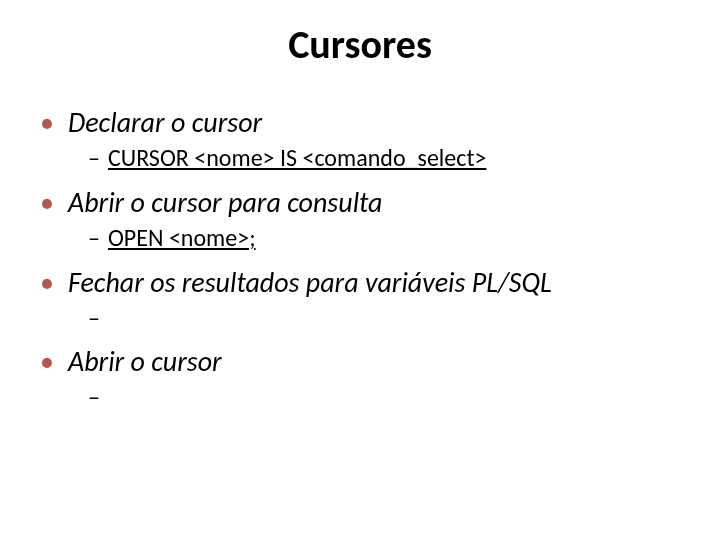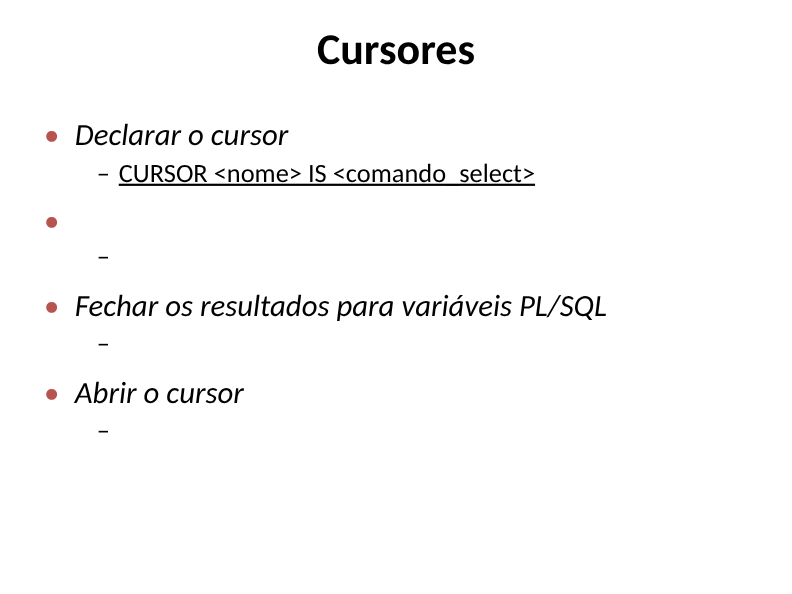--- a/index.html
+++ b/index.html
@@ -74,23 +74,25 @@
     <span class="bullet-dot">•</span>
     <span class="level-1-text">Declarar o cursor</span>
   </div>
   <div class="level-2">
     <span class="dash">–</span>
     <span class="level-2-text">CURSOR &lt;nome&gt; IS &lt;comando_select&gt;</span>
   </div>
 
   <div class="level-1">
     <span class="bullet-dot">•</span>
+    <span class="level-1-text">Abrir o cursor para consulta</span>
   </div>
   <div class="level-2">
     <span class="dash">–</span>
+    <span class="level-2-text">OPEN &lt;nome&gt;;</span>
   </div>
 
   <div class="level-1">
     <span class="bullet-dot">•</span>
     <span class="level-1-text">Fechar os resultados para variáveis PL/SQL</span>
   </div>
   <div class="level-2">
     <span class="dash">–</span>
   </div>
 

